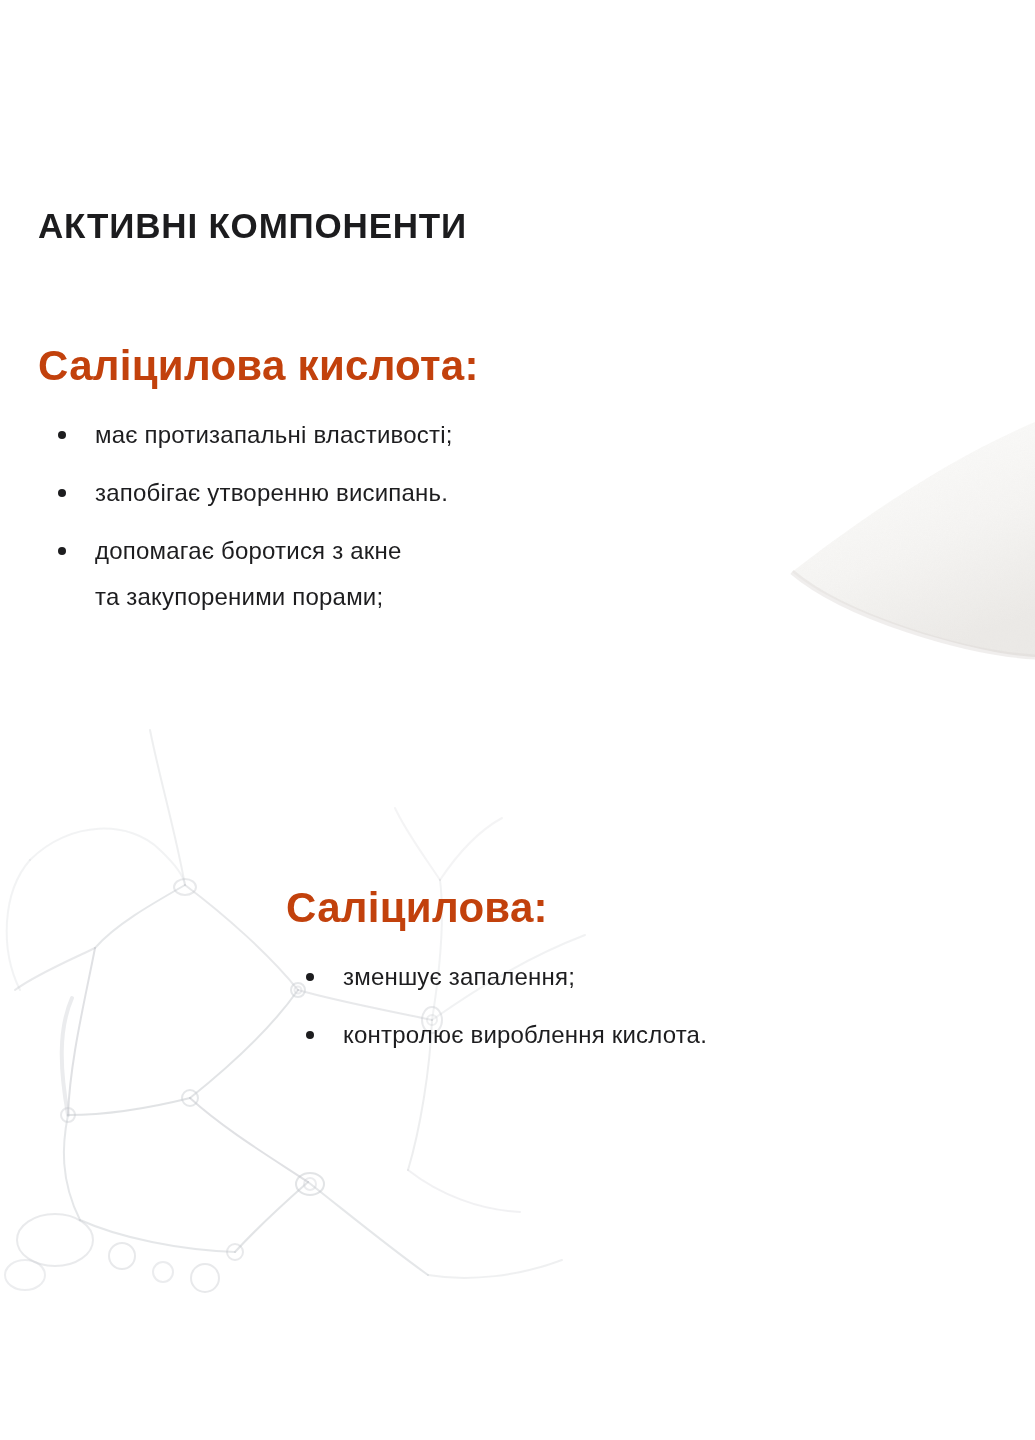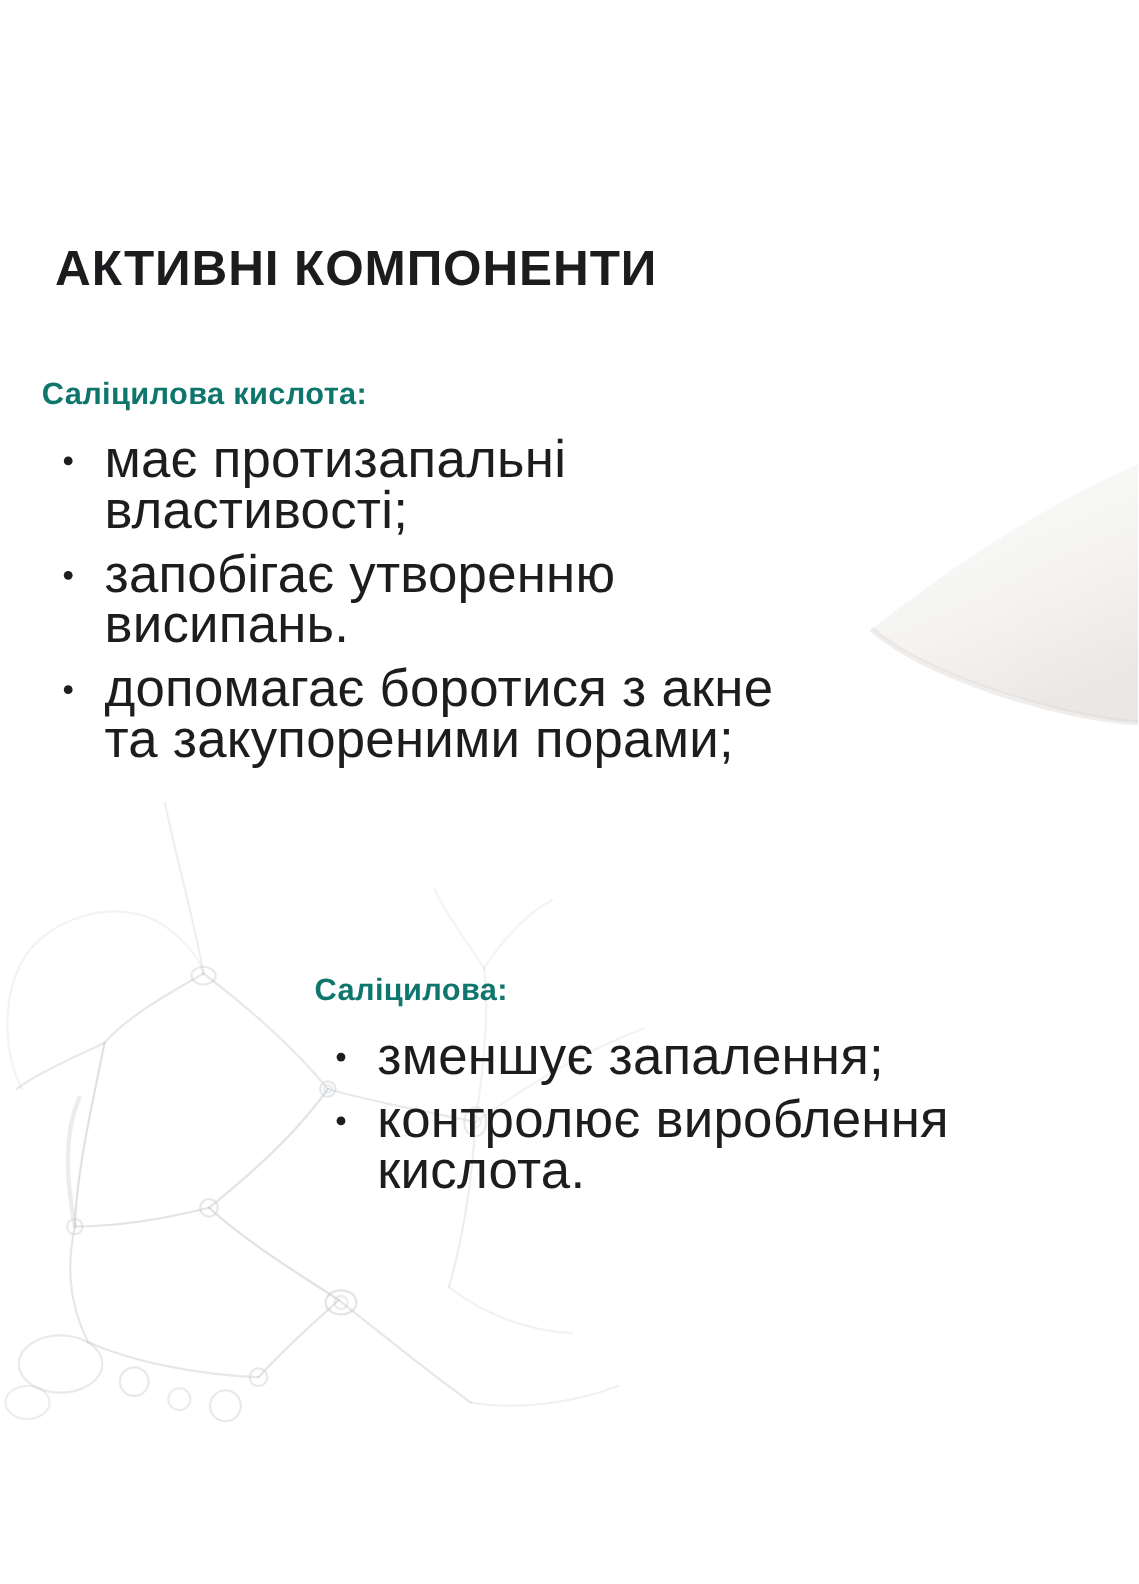--- a/index.html
+++ b/index.html
@@ -9,42 +9,42 @@
     height: 1440px;
     background: #ffffff;
     overflow: hidden;
     font-family: "Liberation Sans", "DejaVu Sans", sans-serif;
     color: #1d1d1f;
   }
   .page-title {
     position: absolute;
     left: 38px;
     top: 206px;
-    margin: 12px;
-    font-size: 45px;
+    margin: 0;
+    font-size: 35px;
     font-weight: 700;
     letter-spacing: 0.8px;
     color: #1c1c1e;
     z-index: 2;
   }
   .section { position: absolute; z-index: 2; }
   .section-1 { left: 38px; top: 342px; width: 720px; }
   .section-2 { left: 286px; top: 884px; width: 740px; }
   .section h2 {
     margin: 0 0 22px 0;
-    font-size: 28px;
+    font-size: 42px;
     font-weight: 700;
     letter-spacing: 0.3px;
-    color: #0f766e;
+    color: #c2410c;
   }
   .bullet-list { list-style: none; margin: 0; padding: 0; }
   .bullet-list li {
     position: relative;
     padding-left: 57px;
-    font-size: 48px;
+    font-size: 24px;
     line-height: 46px;
     margin-bottom: 12px;
     letter-spacing: 0.2px;
   }
   .bullet-dot {
     position: absolute;
     left: 20px;
     top: 19px;
     width: 8px;
     height: 8px;

